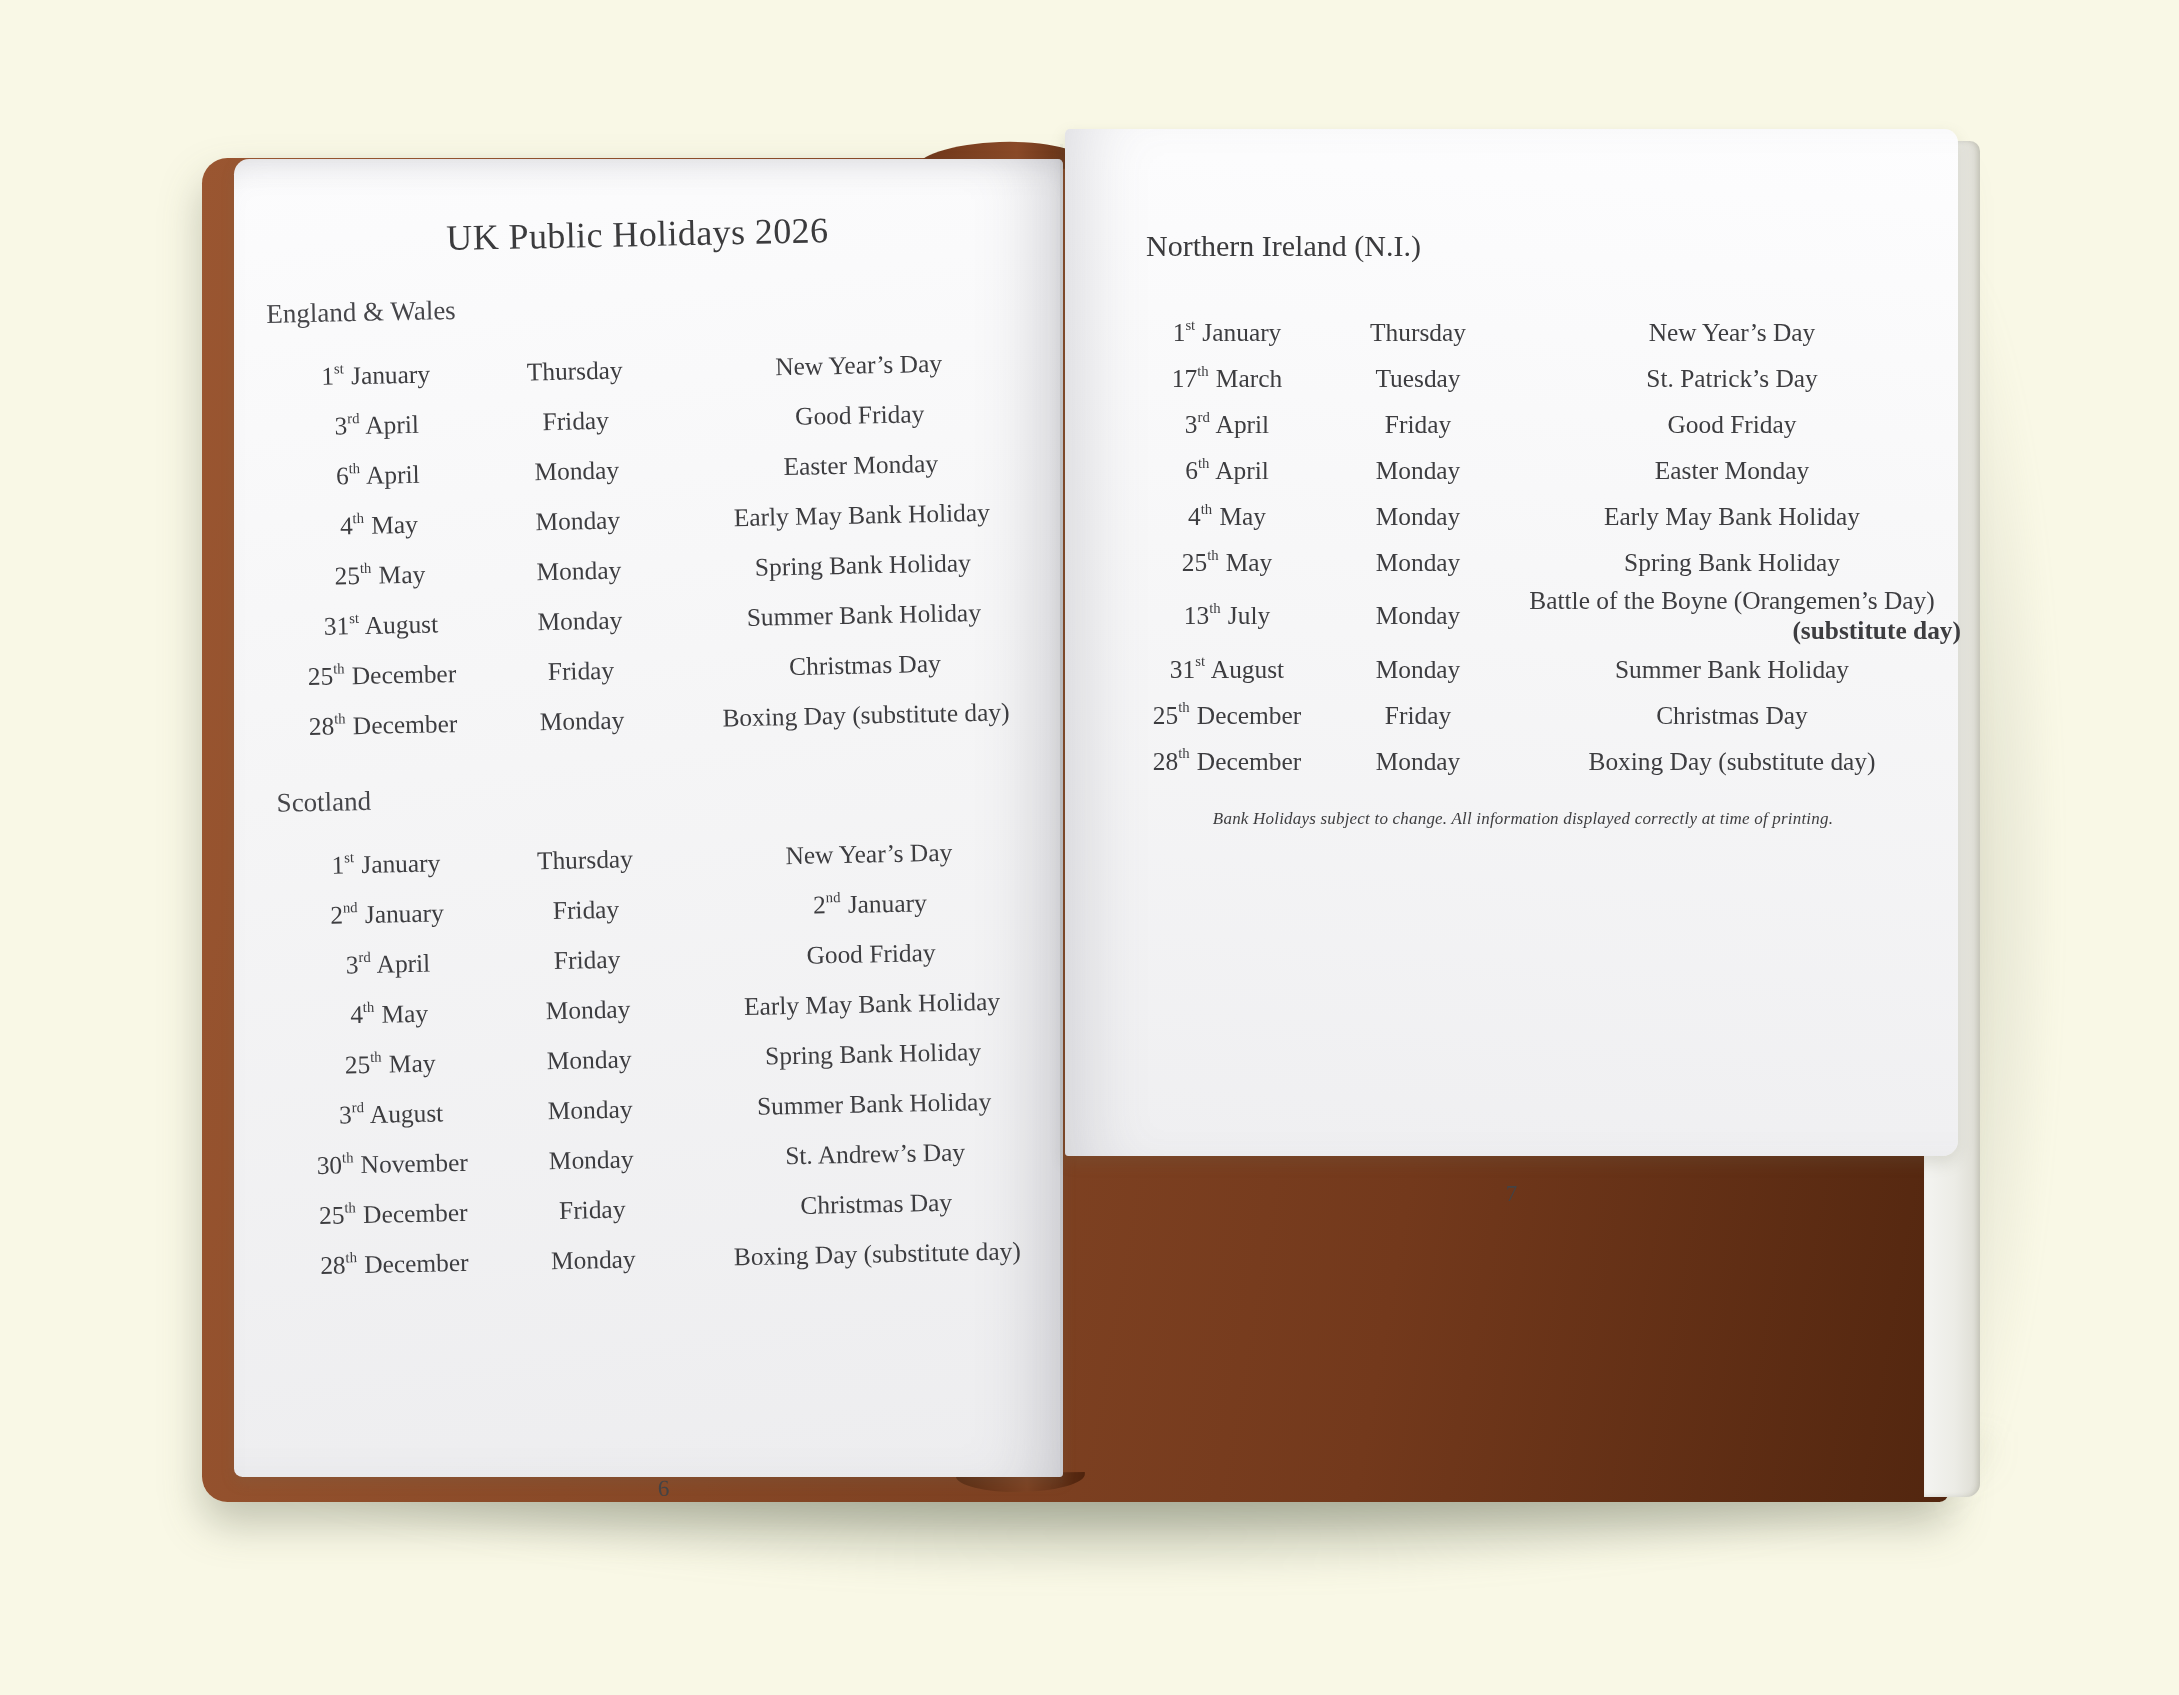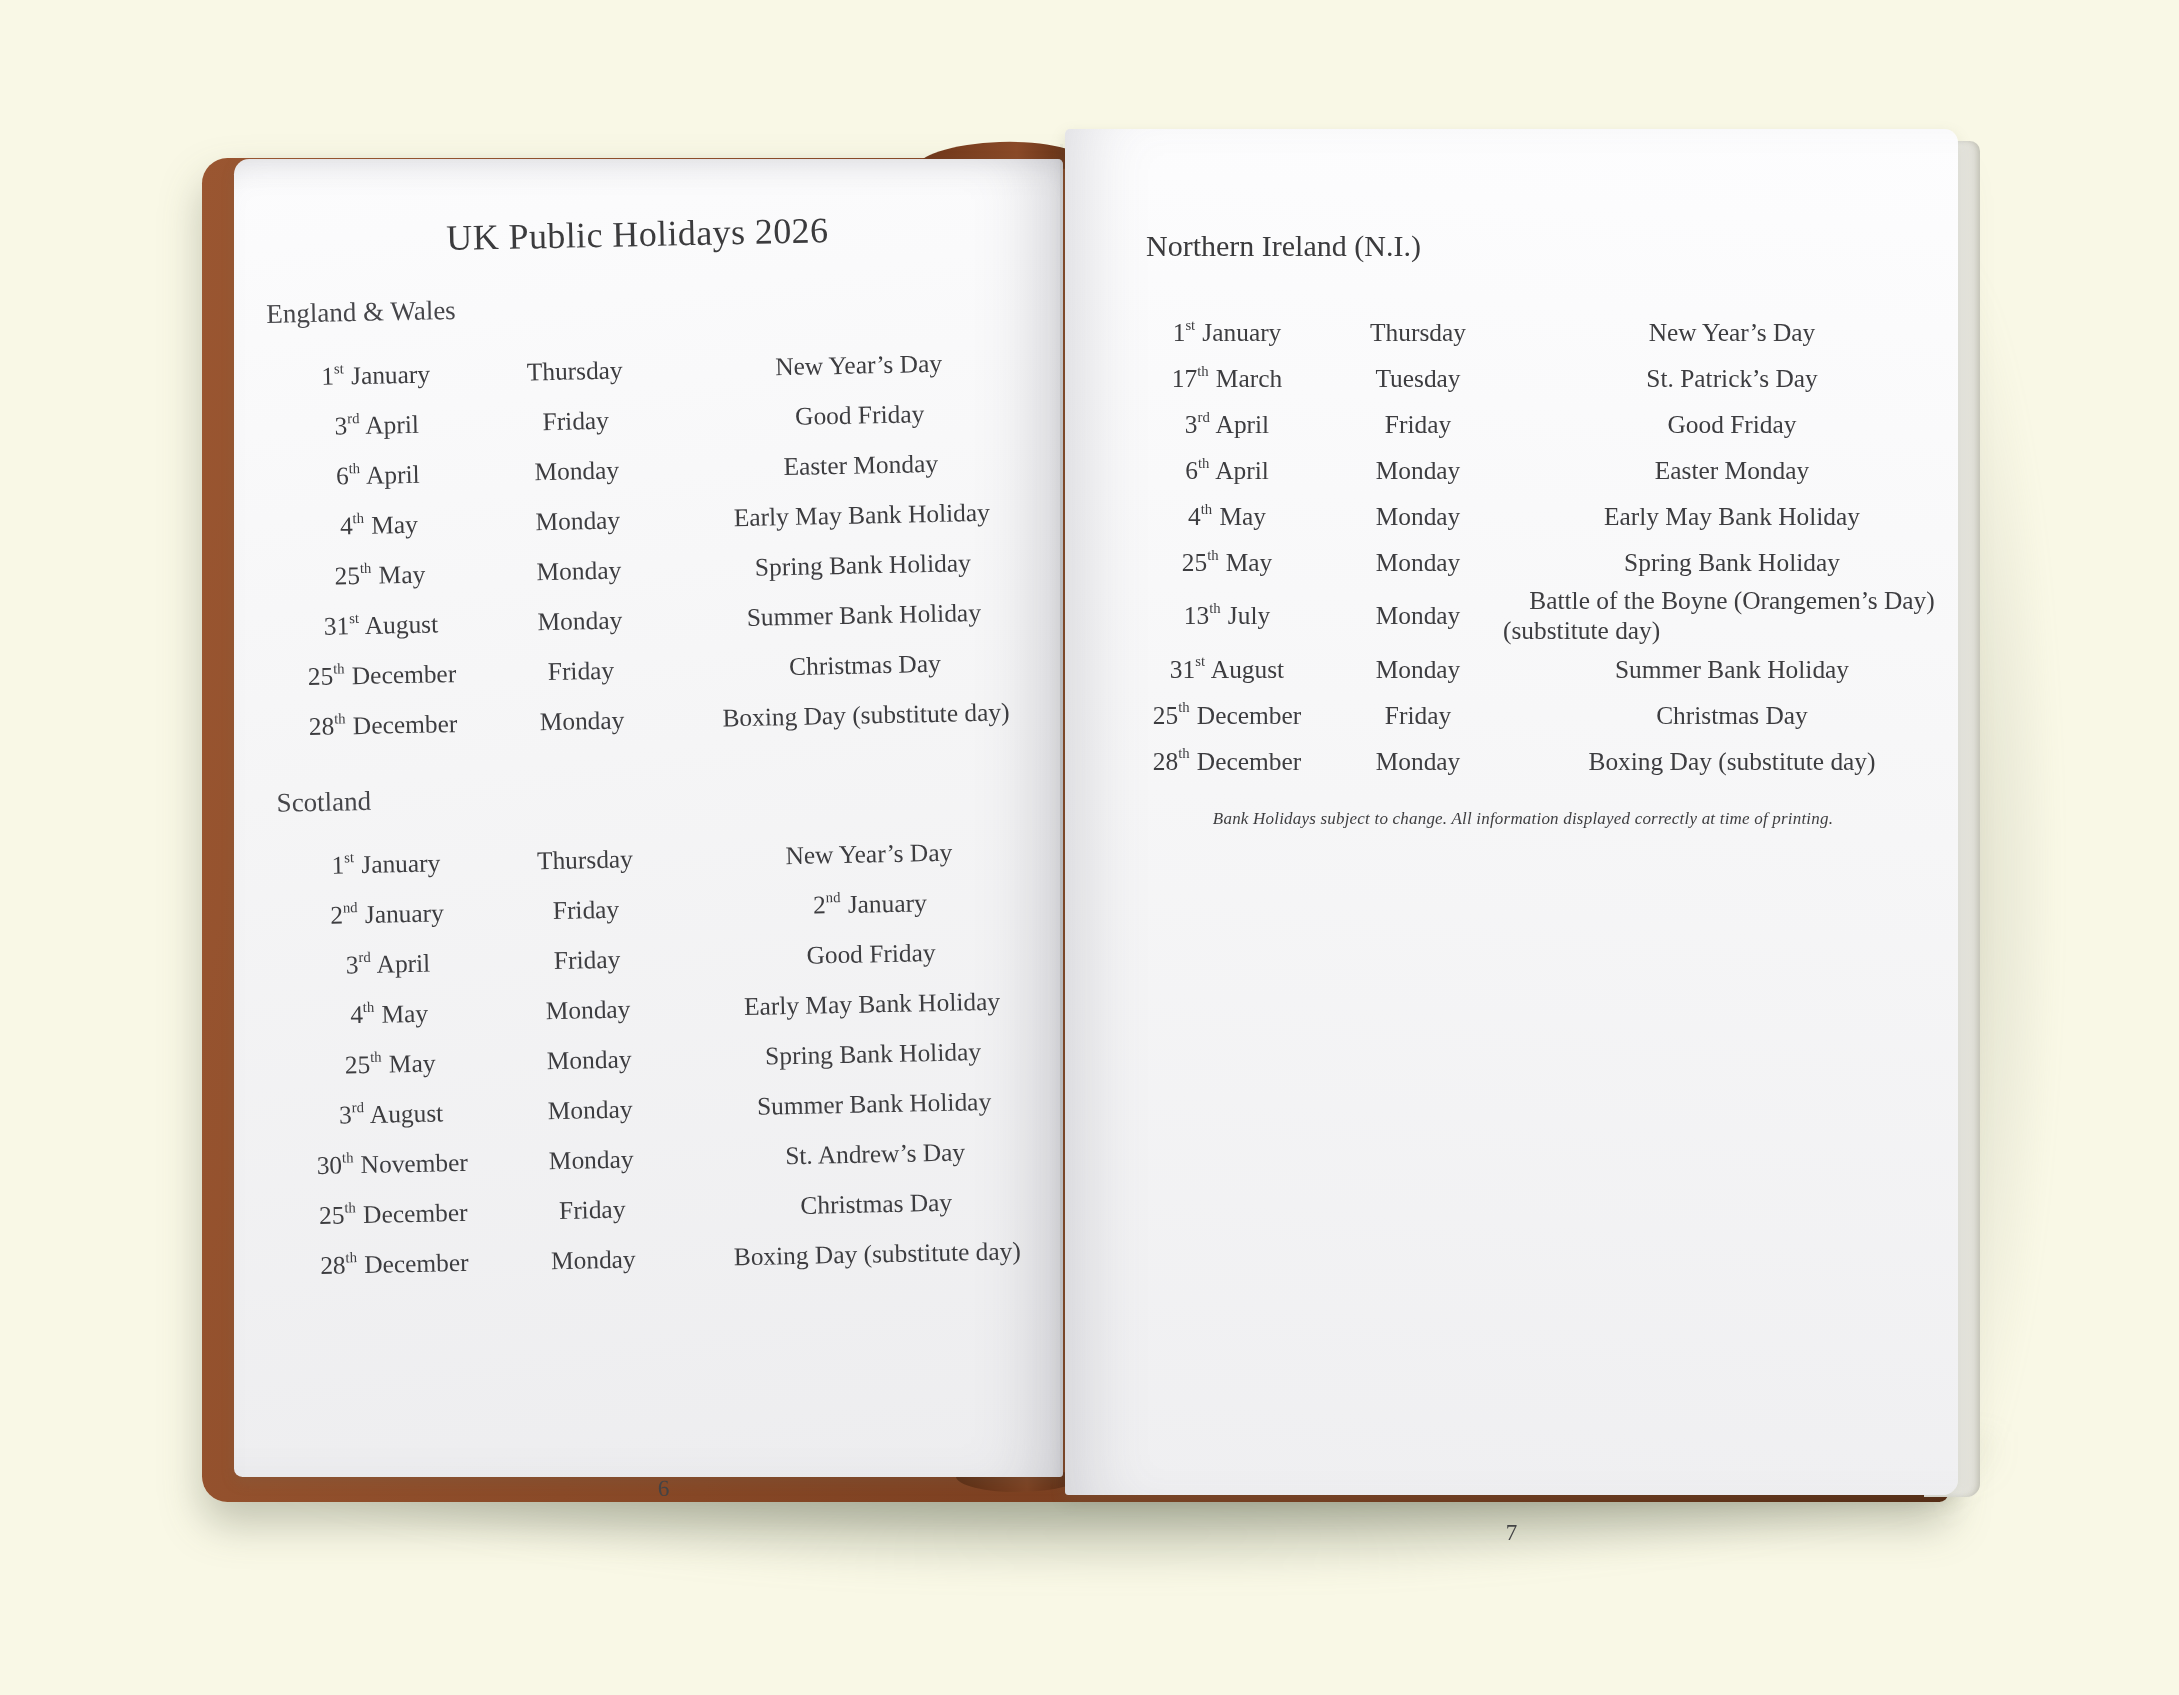--- a/index.html
+++ b/index.html
@@ -52,21 +52,21 @@
   }
 
   .page{position:absolute;z-index:2;}
   .page-left{
     left:234px;top:159px;width:829px;height:1318px;
     background:linear-gradient(173deg,#fcfcfd 0%,#f5f5f6 45%,#ededef 100%);
     border-radius:15.3px 5.1px 3.4px 8.5px;
     box-shadow:inset -59px 0 68px -42px rgba(90,90,105,.28), inset 0 25.4px 34px -25.4px rgba(120,120,130,.25), 0 5.1px 13.6px rgba(110,110,90,.18);
   }
   .page-right{
-    left:1065px;top:129px;width:893px;height:1366px;
+    left:1065px;top:129px;width:893px;height:1027px;
     background:linear-gradient(184deg,#fdfdfe 0%,#f6f6f7 50%,#efeff1 100%);
     border-radius:5.1px 13.6px 15.3px 3.4px;
     box-shadow:inset 59px 0 68px -42px rgba(90,90,105,.20), 0 6.8px 15.3px rgba(110,110,90,.18);
   }
   .gutter{
     position:absolute;left:1060px;top:144px;width:3.4px;height:1339px;z-index:3;
     background:linear-gradient(180deg,rgba(70,70,70,.05),rgba(70,70,70,.16) 35%,rgba(70,70,70,.14) 70%,rgba(70,70,70,.04));
   }
 
   .page-inner{position:relative;width:100%;height:100%;}
@@ -83,21 +83,21 @@
     font-size:27px;margin:36px 0 0 42px;color:#46464a;
   }
   .table{margin-top:22px;}
   .left-table{margin-left:42px;}
   .right-table{margin:46px 0 0 56px;}
 
   .row{display:grid;align-items:center;}
   .left-row{grid-template-columns:216px 182px 386px;min-height:50px;}
   .right-row{grid-template-columns:212px 170px 458px;min-height:46px;}
   .cell{text-align:center;font-size:25.4px;line-height:1.2;color:#3d3d40;}
-  .cell .line2{text-align:left;}
+  .cell .line2{text-align:right;font-weight:bold;}
   sup.ord{font-size:.58em;position:relative;top:-.12em;vertical-align:super;margin-right:0.8px;}
 
   .footnote{
     width:814px;margin:25.4px 0 0 51px;text-align:center;
     font-size:17px;color:#3e3e40;letter-spacing:0.2px;font-style:italic;
   }
   .page-num{position:absolute;left:0;right:0;text-align:center;font-size:23px;color:#434345;}
   .page-num-left{bottom:29px;}
   .page-num-right{bottom:49px;}
 </style>

